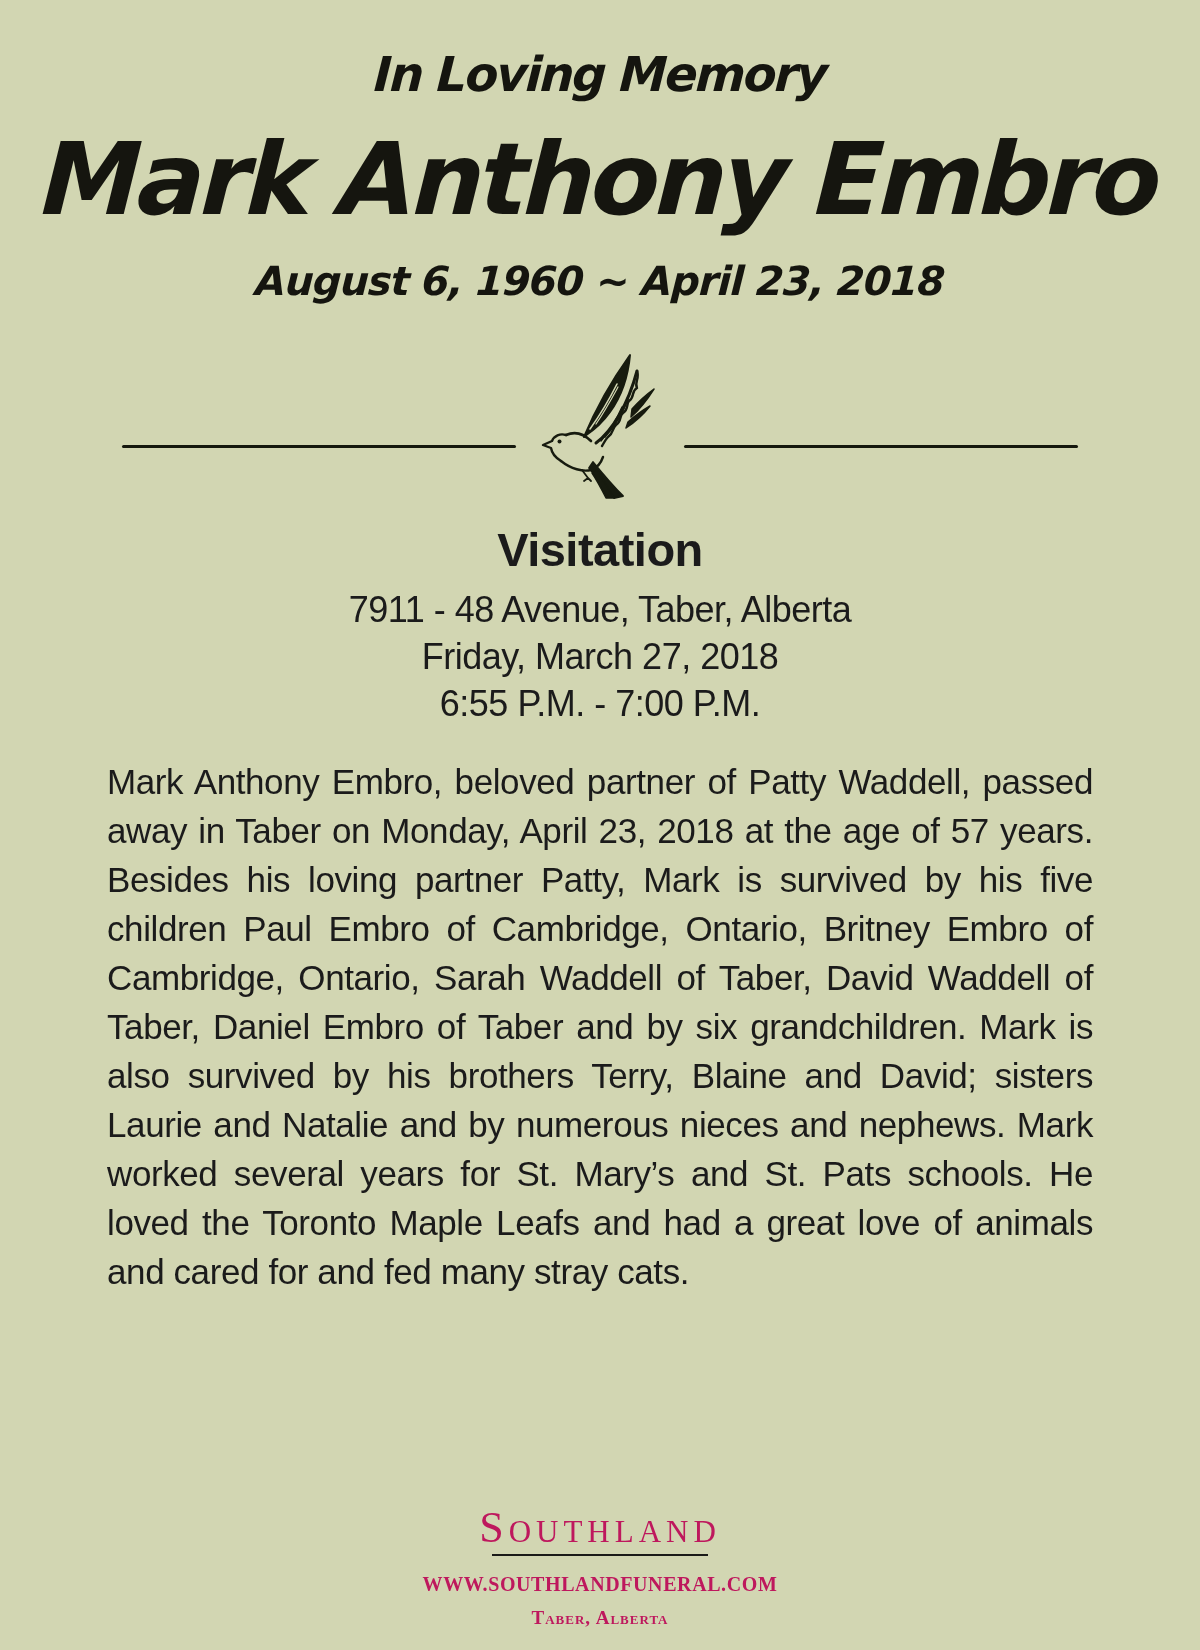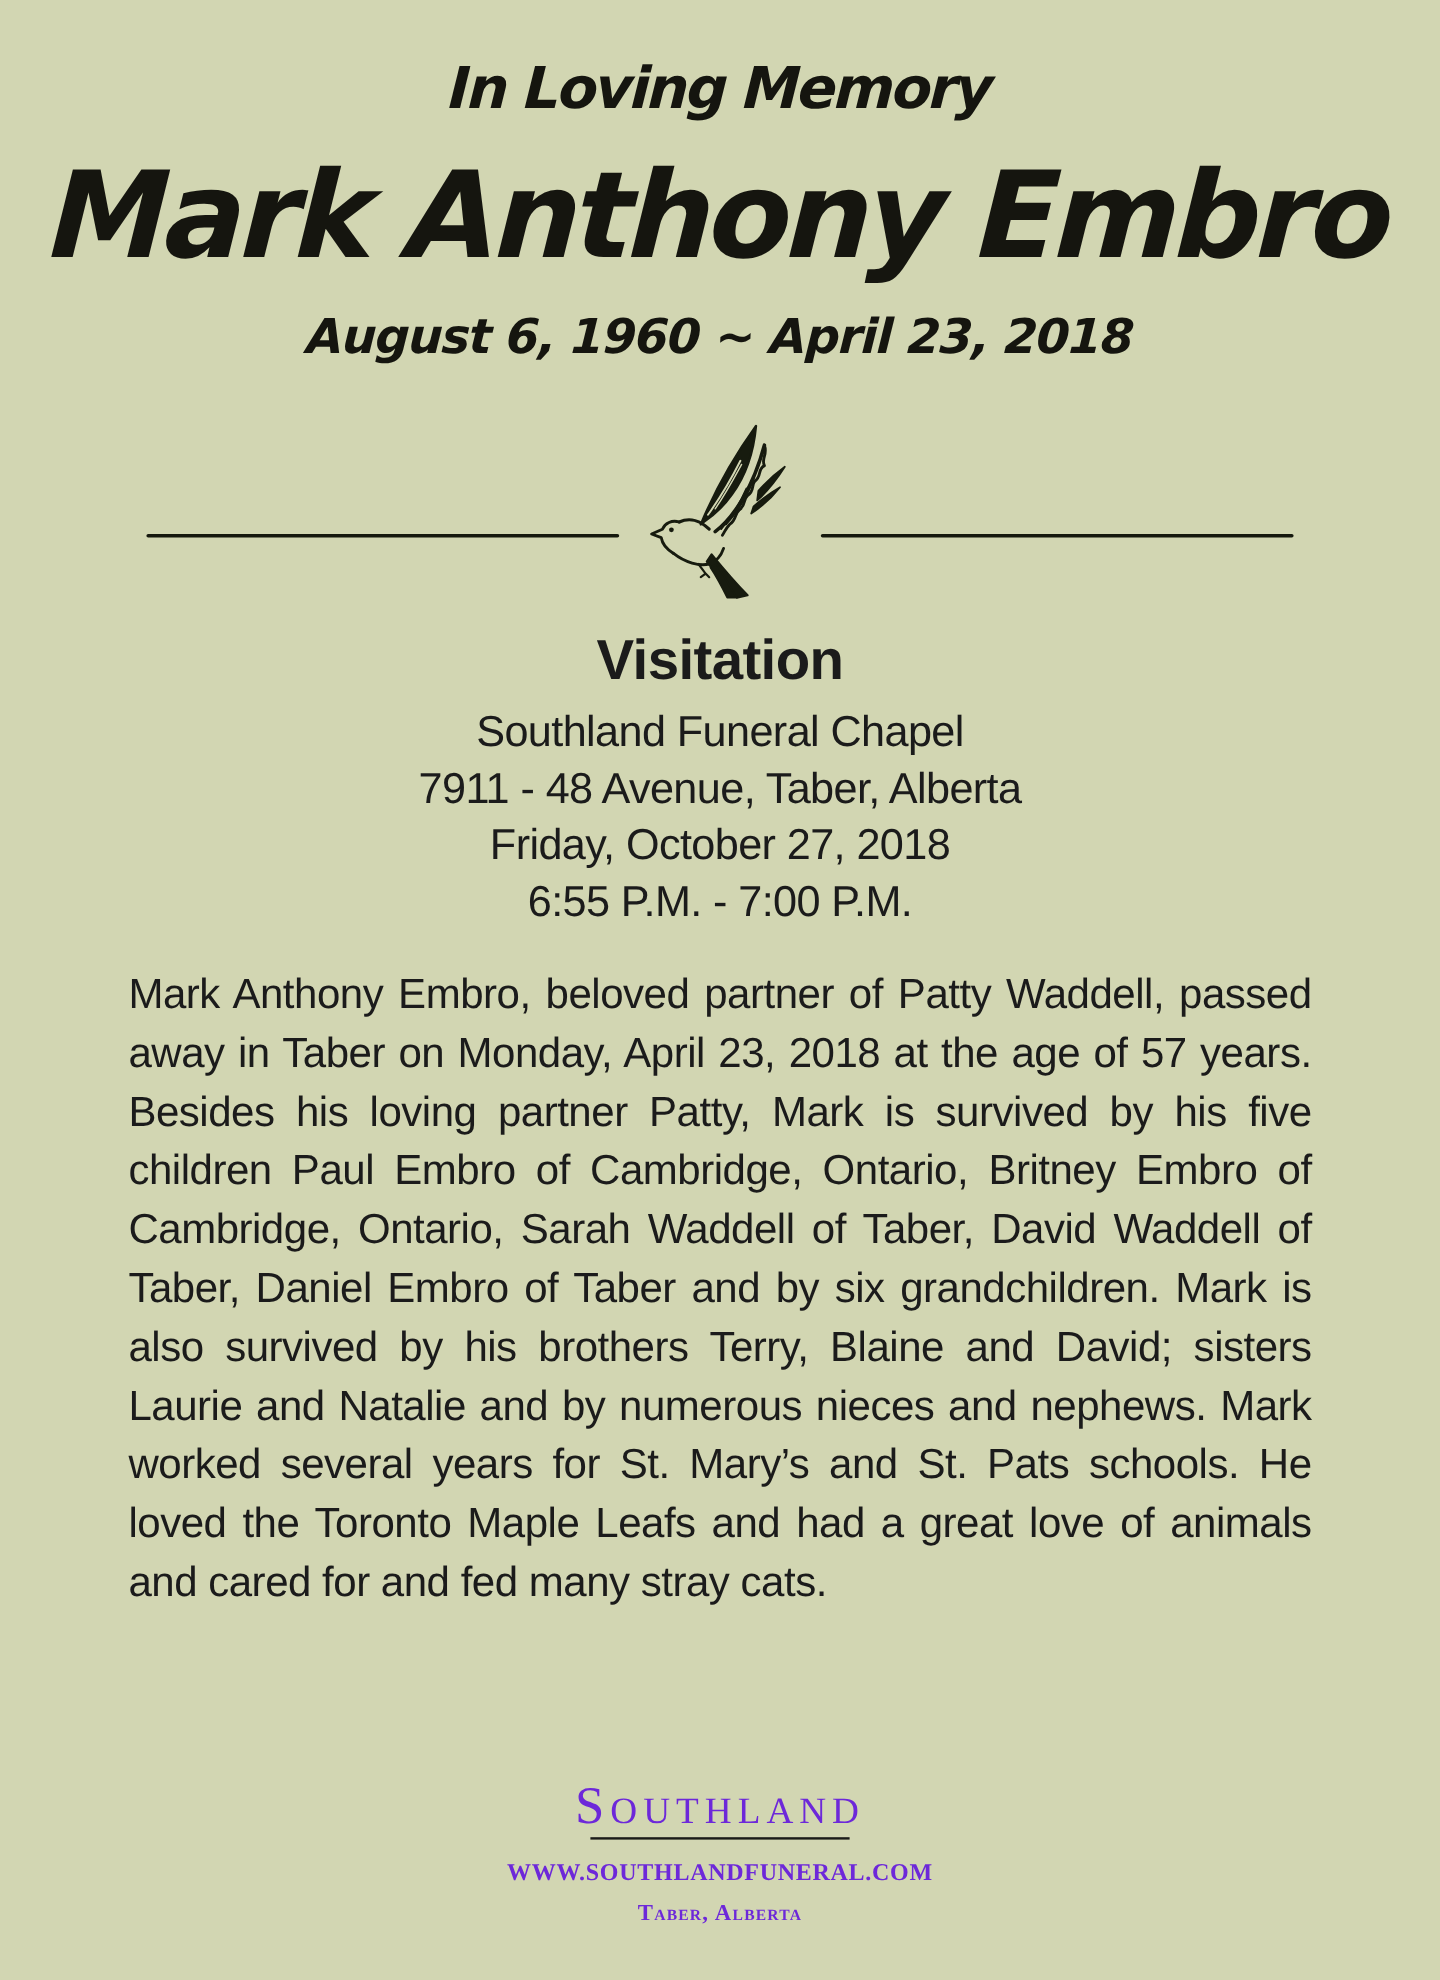--- a/index.html
+++ b/index.html
@@ -50,24 +50,24 @@
 
   
   .obituary{
     width:986px; margin:30px auto 0 auto;
     font-size:35px; line-height:49px; letter-spacing:-0.4px;
     text-align:justify;
   }
 
   
   .brand{
-    margin-top:auto; padding-bottom:44px;
+    margin-top:auto; padding-bottom:21px;
     text-align:center;
     font-family:"Liberation Serif", serif;
-    color:#6d28d9;
+    color:#be185d;
   }
   .brand-name{
     font-variant:small-caps;
     font-size:44px; letter-spacing:5px; line-height:1;
   }
   .brand-rule{ width:216px; height:2.5px; background:#1b1b18; margin:4px auto 6px auto; }
   .brand-sub{
     text-transform:uppercase;
     font-size:27px; letter-spacing:1.5px; line-height:1.1;
   }
@@ -121,23 +121,22 @@
           <path d="M55 113 C64 124 73 135 85 147 L76 149 C66 138 58 128 51 119 Z" fill="#171b0f" stroke-width="1.8"></path>
           <path d="M59 121 C66 132 71 141 76 149 L68 149 C63 139 58 130 54 124 Z" fill="#171b0f" stroke-width="1.4"></path>
         </g>
       </svg>
     </span>
     <span class="rule rule-right"></span>
   </div>
 
   <section class="visitation">
     <h2>Visitation</h2>
-    <div class="vline">Southland Funeral Chapel</div>
     <div class="vline">7911 - 48 Avenue, Taber, Alberta</div>
-    <div class="vline">Friday, October 27, 2018</div>
+    <div class="vline">Friday, March 27, 2018</div>
     <div class="vline">6:55 P.M. - 7:00 P.M.</div>
   </section>
 
   <p class="obituary">Mark Anthony Embro, beloved partner of Patty Waddell, passed away in Taber on Monday, April 23, 2018 at the age of 57 years. Besides his loving partner Patty, Mark is survived by his five children Paul Embro of Cambridge, Ontario, Britney Embro of Cambridge, Ontario, Sarah Waddell of Taber, David Waddell of Taber, Daniel Embro of Taber and by six grandchildren. Mark is also survived by his brothers Terry, Blaine and David; sisters Laurie and Natalie and by numerous nieces and nephews. Mark worked several years for St. Mary’s and St. Pats schools. He loved the Toronto Maple Leafs and had a great love of animals and cared for and fed many stray cats.</p>
 
   <footer class="brand">
     <div class="brand-name">Southland</div>
     <div class="brand-rule"></div>
     <div class="brand-web">www.southlandfuneral.com</div>
     <div class="brand-city">Taber, Alberta</div>

